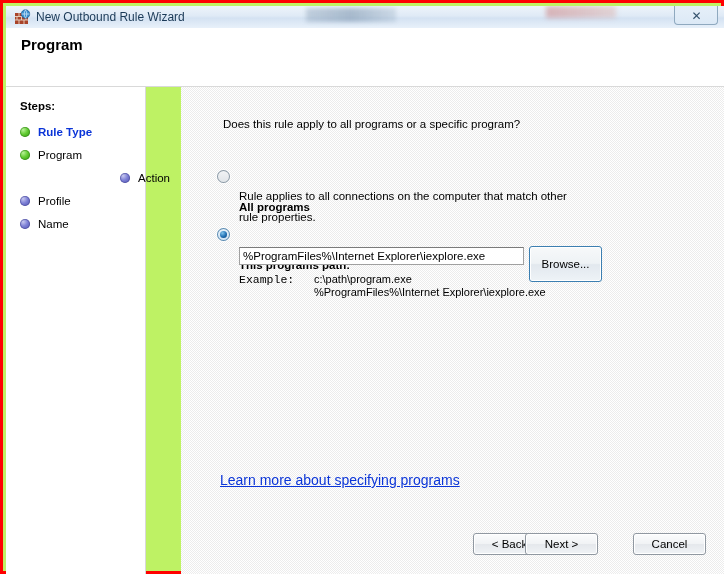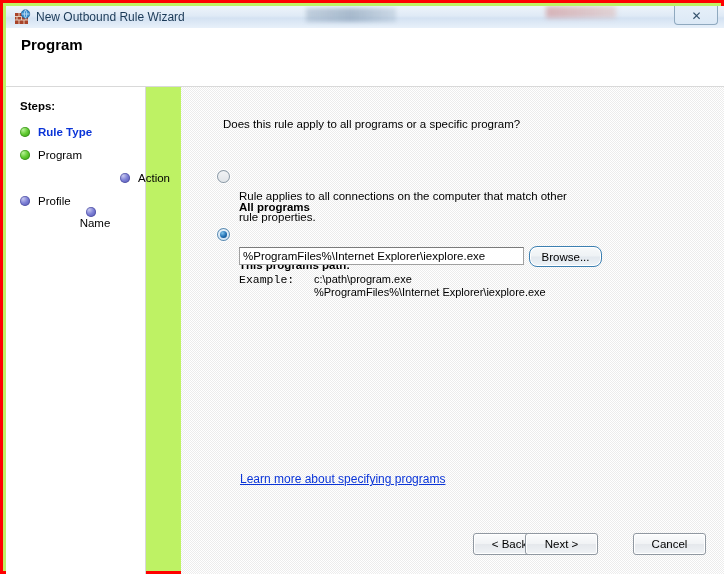--- a/index.html
+++ b/index.html
@@ -221,23 +221,23 @@
     font-size: 11.5px;
     color: #000;
     padding: 0 3px;
     line-height: 16px;
     outline: none;
   }
   #browse-button {
     position: absolute;
     left: 312px; top: 19px;
     width: 73px;
-    height: 21px;
+    height: 36px;
     border: 1px solid #3c7fb1;
-    border-radius: 8px;
+    border-radius: 3px;
     background: linear-gradient(to bottom, #f7f9fa 0%, #eef2f5 48%, #e2e8ee 52%, #eef3f7 100%);
     box-shadow: inset 0 0 0 1px #ffffff;
     font-family: "Liberation Sans", sans-serif;
     font-size: 11.5px;
     color: #000;
     box-sizing: border-box;
     cursor: default;
   }
   #example-label {
     position: absolute;
@@ -249,25 +249,24 @@
     position: absolute;
     left: 97px; top: 46px;
     font-size: 11px;
     line-height: 13px;
     white-space: pre;
   }
 
   #learn-link {
     position: absolute;
     left: 39px; top: 385px;
-    font-size: 12px;
+    font-size: 14px;
     color: #0b35d8;
     text-decoration: underline;
     cursor: pointer;
-    margin-left: 20px;
   }
 
   
   #footer {
     position: absolute;
     left: 3px; bottom: 3px;
     width: 718px;
     height: 44px;
   }
   .dlg-button {
@@ -339,21 +338,21 @@
     <div class="step-row" style="top:82px;justify-content:flex-end;">
       <span class="step-bullet todo"></span>
       <span class="step-label">Action</span>
     </div>
 
     <div class="step-row" style="top:105px;">
       <span class="step-bullet todo"></span>
       <span class="step-label">Profile</span>
     </div>
 
-    <div class="step-row" style="top:120px;flex-direction:column;">
+    <div class="step-row" style="top:128px;">
       <span class="step-bullet todo"></span>
       <span class="step-label">Name</span>
     </div>
   </div>
 
   <div id="content">
 
     <div id="question">Does this rule apply to all programs or a specific program?</div>
 
     <div class="radio-block" style="top:82px; width:400px; height:44px;">

